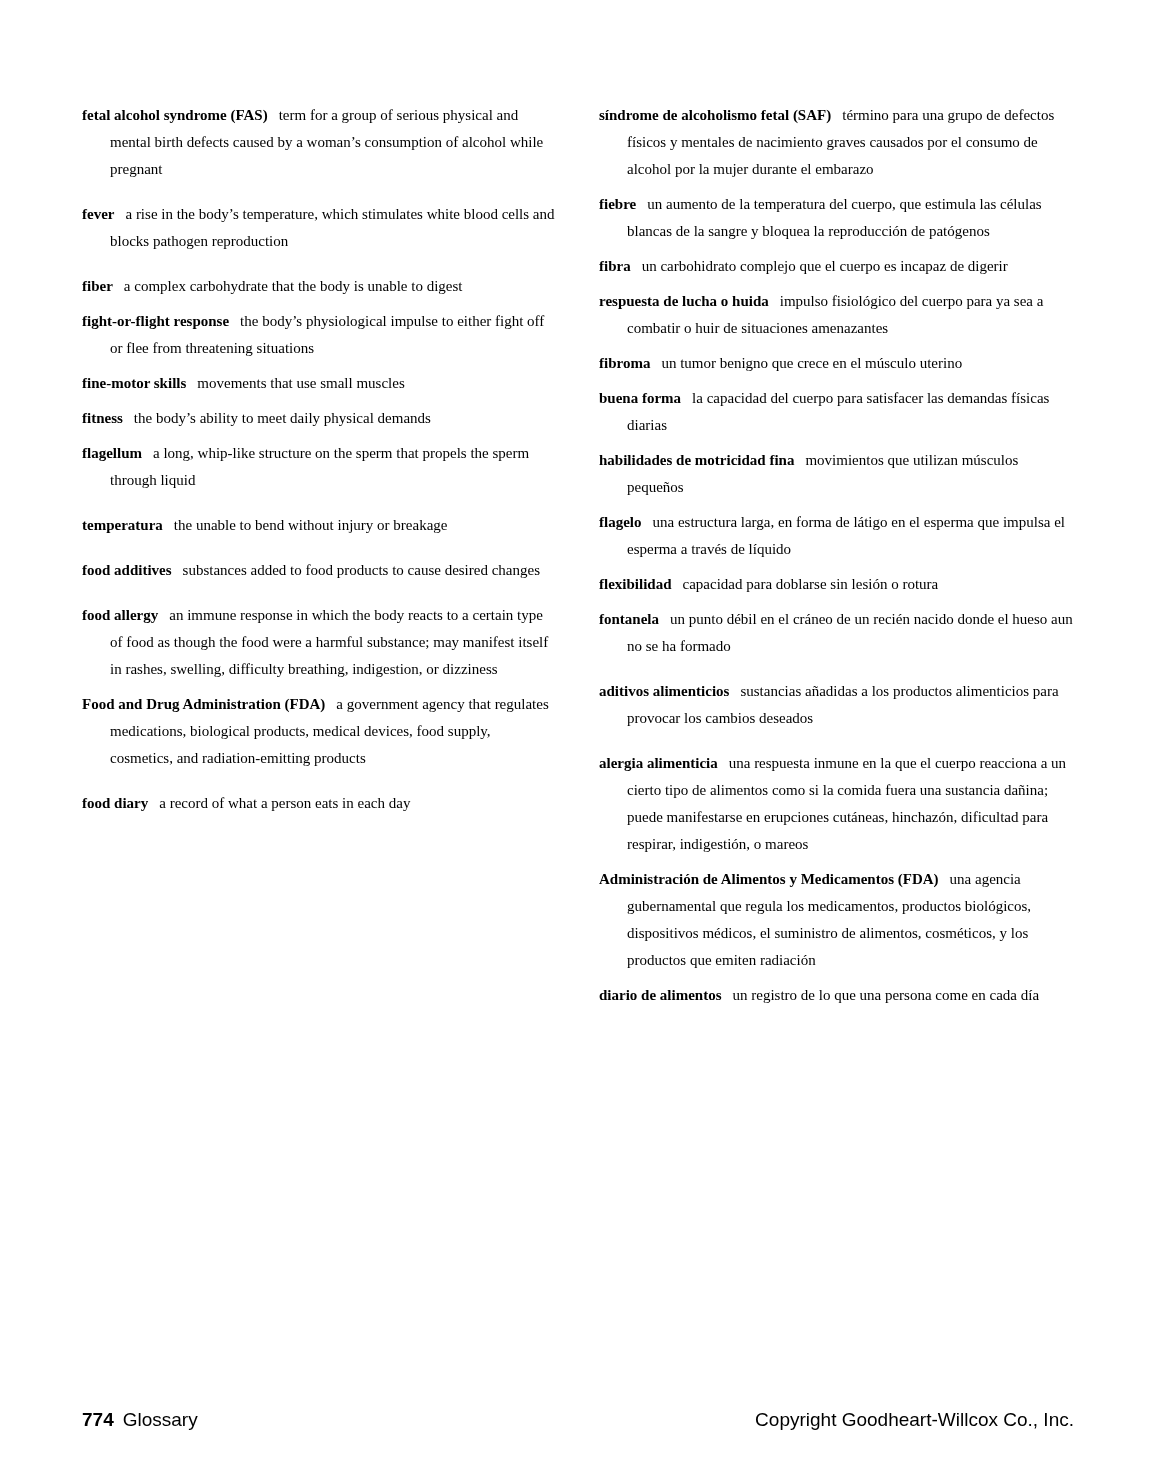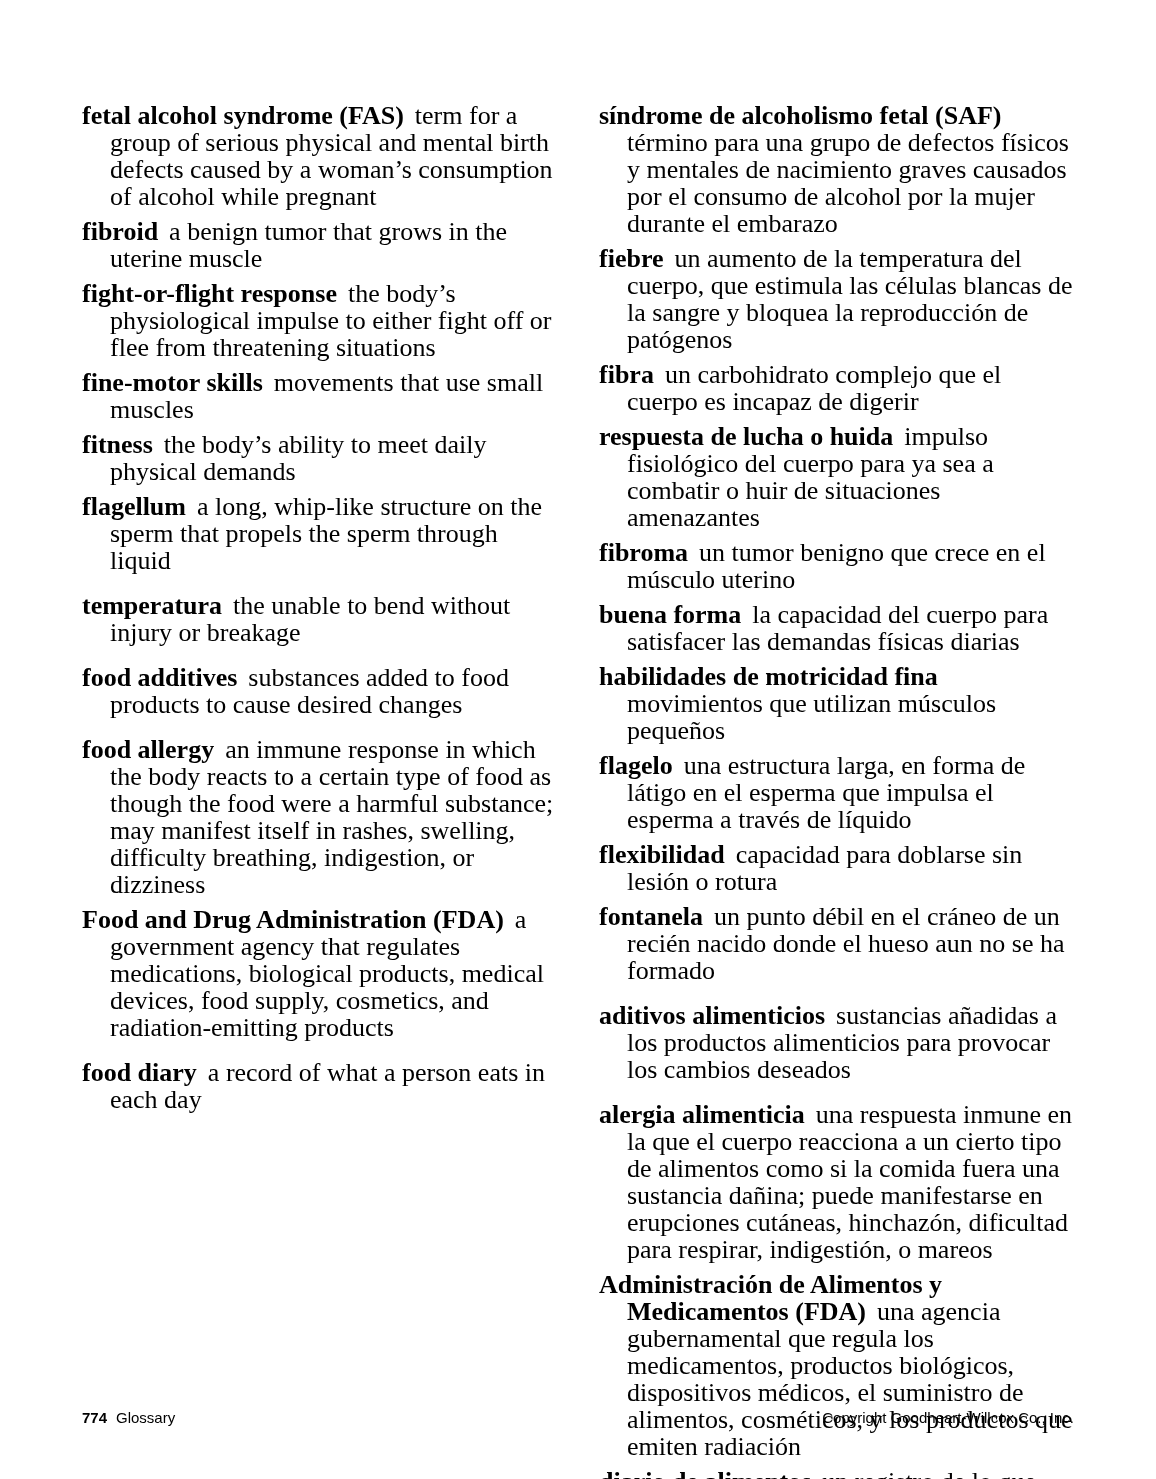--- a/index.html
+++ b/index.html
@@ -24,21 +24,21 @@
     width: 992px;
     display: flex;
     gap: 42px;
   }
   .col {
     width: 475px;
   }
   .entry {
     margin: 0 0 0 0;
     padding: 0;
-    font-size: 26px;
+    font-size: 15px;
     line-height: 27px;
     text-indent: -28px;
     padding-left: 28px;
     text-align: left;
   }
   .entry + .entry {
     margin-top: 0px;
   }
   .entry.gap-sm { margin-top: 8px; }
   .entry.gap-md { margin-top: 18px; }
@@ -52,21 +52,21 @@
     display: inline-block;
     width: 11px;
   }
   .footer {
     position: absolute;
     left: 82px;
     right: 82px;
     bottom: 48px;
     height: 22px;
     font-family: "Liberation Sans", sans-serif;
-    font-size: 15px;
+    font-size: 19px;
     color: #000000;
   }
   .footer-left {
     position: absolute;
     left: 0;
     top: 0;
     white-space: nowrap;
   }
   .footer-left .pagenum {
     font-weight: bold;
@@ -82,21 +82,22 @@
   }
 </style>
 </head>
 <body>
 
 <div class="page">
 
   <div class="columns">
     <div class="col" id="col-english">
         <p class="entry gap-md"><span class="term">fetal alcohol syndrome (FAS)</span><span class="sp"></span><span class="defn">term for a group of serious physical and mental birth defects caused by a woman’s consumption of alcohol while pregnant</span></p>
-        <p class="entry gap-sm"><span class="term">fibroid</span><span class="sp"></span><span class="defn">a benign tumor that grows in the uterine muscle</span></p>
+        <p class="entry gap-md"><span class="term">fever</span><span class="sp"></span><span class="defn">a rise in the body’s temperature, which stimulates white blood cells and blocks pathogen reproduction</span></p>
+        <p class="entry gap-md"><span class="term">fiber</span><span class="sp"></span><span class="defn">a complex carbohydrate that the body is unable to digest</span></p>
         <p class="entry gap-sm"><span class="term">fight-or-flight response</span><span class="sp"></span><span class="defn">the body’s physiological impulse to either fight off or flee from threatening situations</span></p>
         <p class="entry gap-sm"><span class="term">fine-motor skills</span><span class="sp"></span><span class="defn">movements that use small muscles</span></p>
         <p class="entry gap-sm"><span class="term">fitness</span><span class="sp"></span><span class="defn">the body’s ability to meet daily physical demands</span></p>
         <p class="entry gap-sm"><span class="term">flagellum</span><span class="sp"></span><span class="defn">a long, whip-like structure on the sperm that propels the sperm through liquid</span></p>
         <p class="entry gap-md"><span class="term">temperatura</span><span class="sp"></span><span class="defn">the unable to bend without injury or breakage</span></p>
         <p class="entry gap-md"><span class="term">food additives</span><span class="sp"></span><span class="defn">substances added to food products to cause desired changes</span></p>
         <p class="entry gap-md"><span class="term">food allergy</span><span class="sp"></span><span class="defn">an immune response in which the body reacts to a certain type of food as though the food were a harmful substance; may manifest itself in rashes, swelling, difficulty breathing, indigestion, or dizziness</span></p>
         <p class="entry gap-sm"><span class="term">Food and Drug Administration (FDA)</span><span class="sp"></span><span class="defn">a government agency that regulates medications, biological products, medical devices, food supply, cosmetics, and radiation-emitting products</span></p>
         <p class="entry gap-md"><span class="term">food diary</span><span class="sp"></span><span class="defn">a record of what a person eats in each day</span></p>
       </div>

